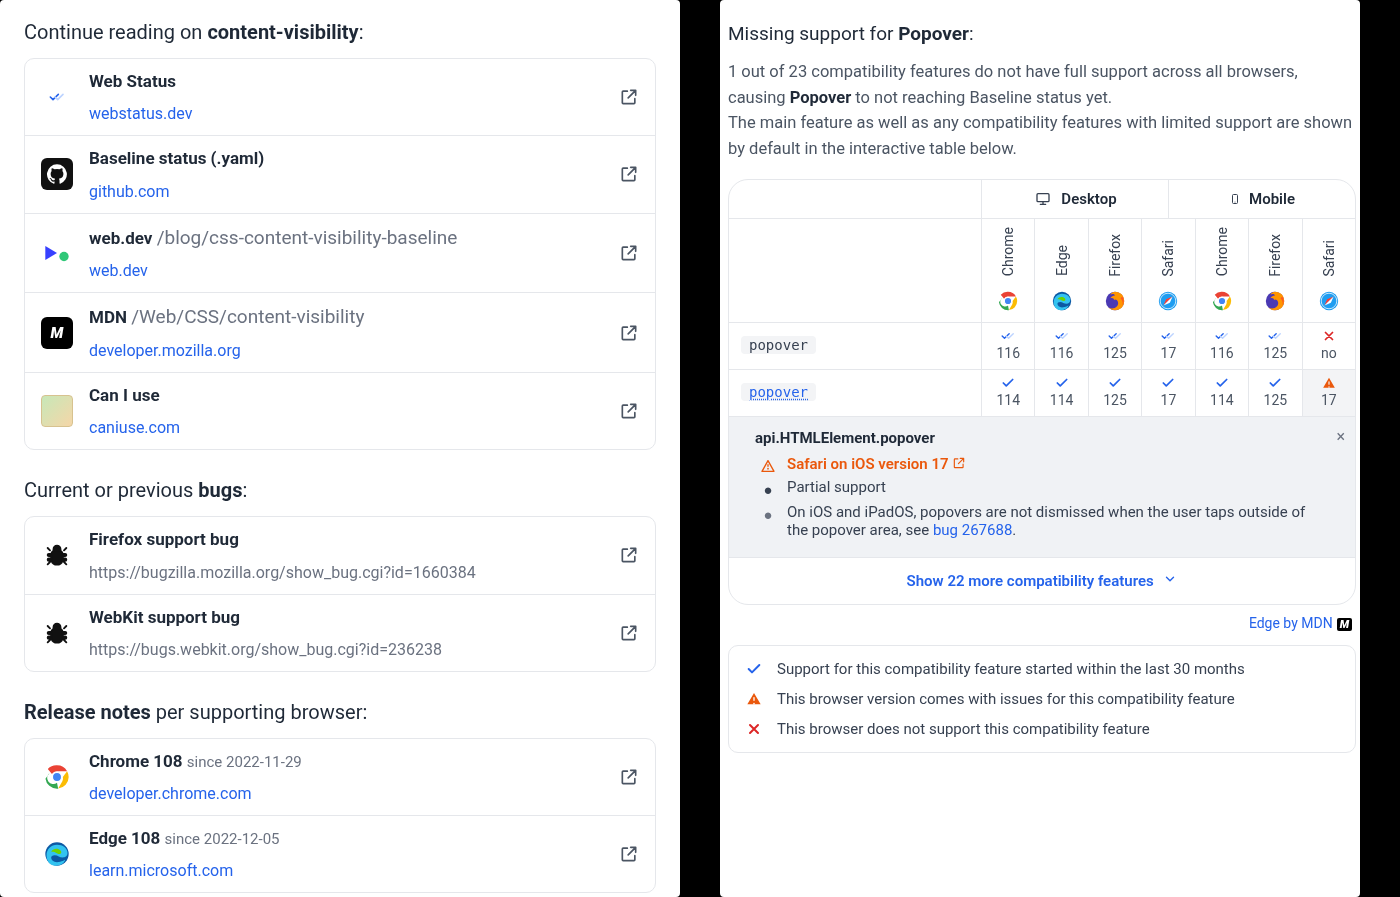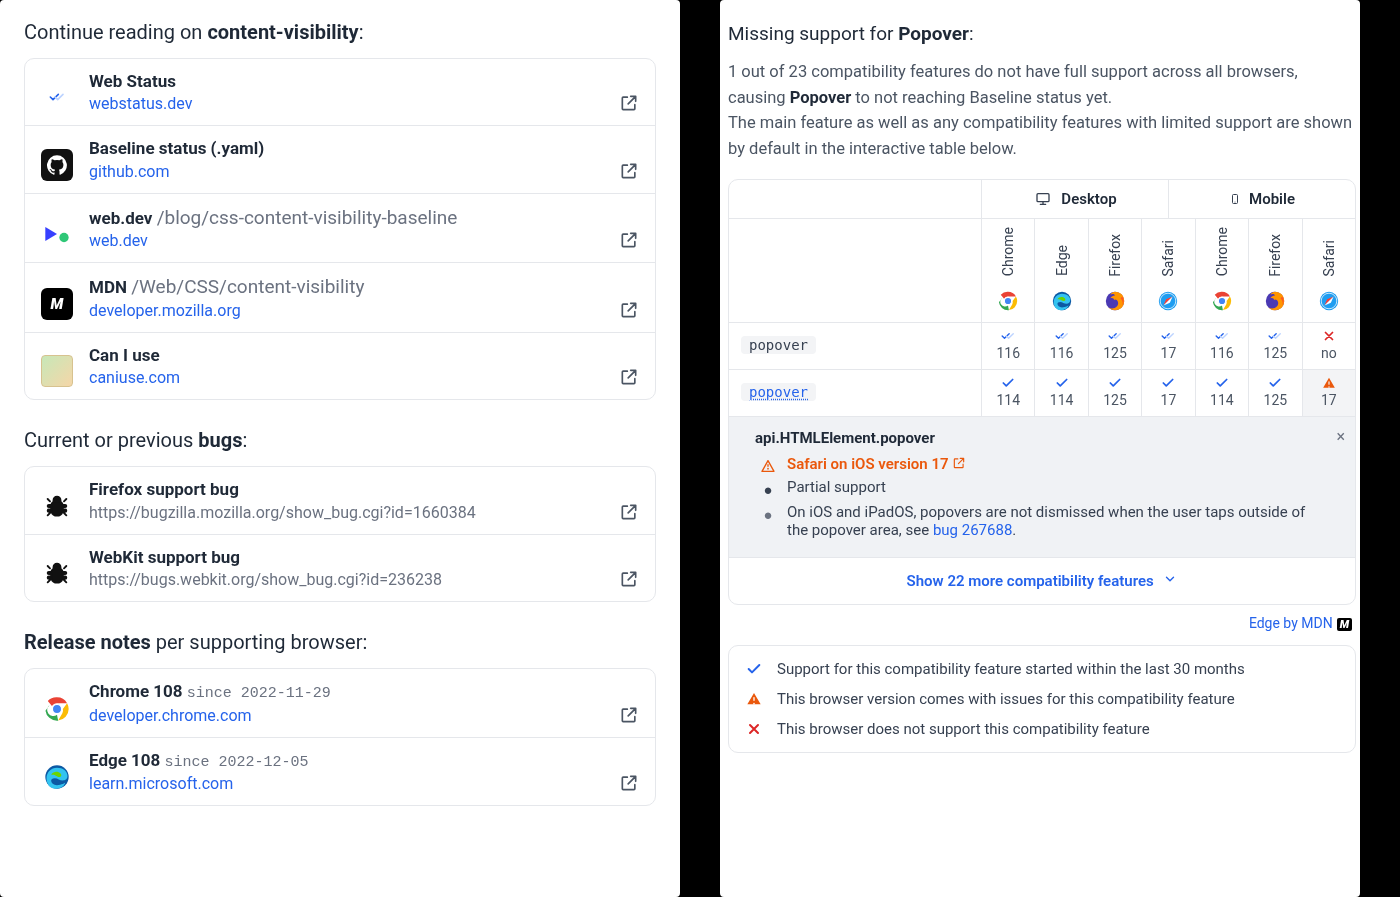--- a/index.html
+++ b/index.html
@@ -44,55 +44,55 @@
   
   .hdr{font-size:20px;margin:2px 0 14px 0;font-weight:400;}
   .hdr b{font-weight:700;}
   .list{
     border:1px solid var(--border);
     border-radius:10px;
     overflow:hidden;
     margin-bottom:28px;
   }
   .row{
-    display:flex;align-items:flex-end;gap:16px;
+    display:flex;align-items:center;gap:16px;
     padding:12px 16px;
     border-top:1px solid var(--row-border);
     position:relative;
     cursor:pointer;
   }
   .row:first-child{border-top:none;}
   .row .ic{width:32px;height:32px;flex:0 0 32px;display:flex;align-items:center;justify-content:center;border-radius:6px;}
   .row .txt{flex:1;min-width:0;}
   .row .title{font-weight:700;font-size:17px;line-height:1.25;}
   .row .title .path{font-weight:400;color:var(--muted);font-size:19px;}
-  .row .sub{color:var(--link);font-size:16px;margin-top:2px;}
+  .row .sub{color:var(--link);font-size:16px;margin-top:12px;}
   .row .sub.muted{color:var(--muted);}
-  .row .since{color:var(--muted);font-weight:400;font-size:15px;font-family:Liberation Mono, monospace;}
+  .row .since{color:var(--muted);font-weight:400;font-size:15px;}
   .ext{
     width:20px;height:20px;flex:0 0 20px;color:#4b5563;
   }
   .ext svg{width:100%;height:100%;}
 
   
   .ic-github{background:#111;border-radius:50%;}
   .ic-github svg{width:20px;height:20px;fill:#fff;}
   .ic-mdn{background:#000;color:#fff;font-weight:900;font-size:15px;font-style:italic;border-radius:4px;}
   .ic-bug{color:#111;}
   .ic-bug svg{width:28px;height:28px;}
   .ic-chrome,.ic-edge,.ic-firefox,.ic-safari,.ic-caniuse{border-radius:50%;}
 
   
   .lead{font-size:19px;margin:4px 0 14px 0;}
   .para{color:#4b5563;font-size:16.5px;line-height:1.55;margin-bottom:18px;}
   .para b{color:var(--ink);}
 
   .grid{
     border:1px solid var(--border);
-    border-radius:10px;
+    border-radius:20px;
     overflow:hidden;
     font-size:15px;
   }
   .g-head1{display:grid;grid-template-columns:252px 1fr 1fr;}
   .g-head1 .cell{display:flex;gap:8px;align-items:center;justify-content:center;padding:10px 0;border-left:1px solid var(--border);font-weight:600;}
   .g-head1 .cell:first-child{border-left:none;}
 
   .g-head2{display:grid;grid-template-columns:252px repeat(7,1fr);border-top:1px solid var(--border);}
   .g-head2 .cell{border-left:1px solid var(--border);display:flex;flex-direction:column;align-items:center;justify-content:flex-end;padding:8px 0 10px;gap:10px;}
   .g-head2 .cell:first-child{border-left:none;}

